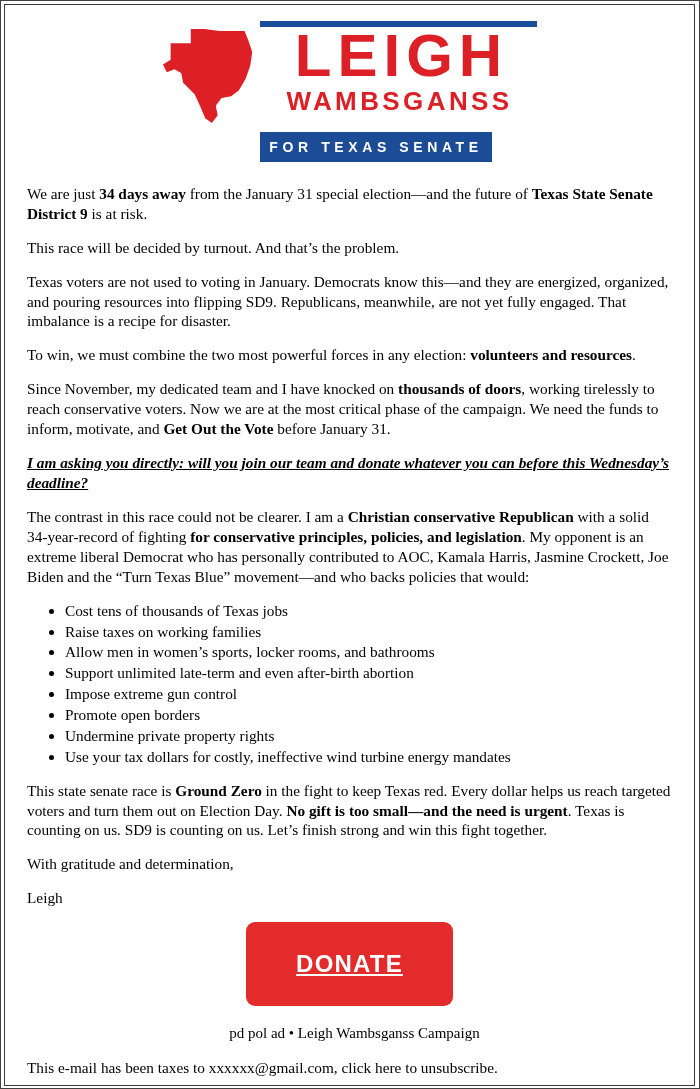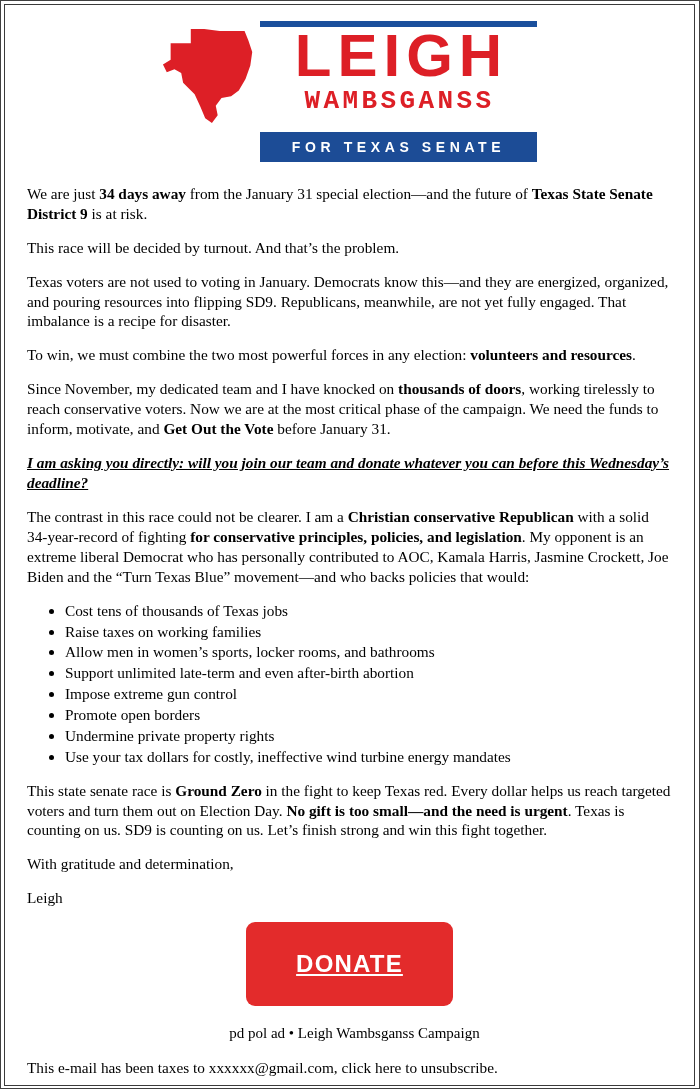--- a/index.html
+++ b/index.html
@@ -69,41 +69,41 @@
     font-family: "Liberation Sans", "DejaVu Sans", sans-serif;
     font-weight: 700;
     font-size: 60px;
     line-height: 0.98;
     letter-spacing: 6px;
     color: #dd1f26;
     text-align: center;
     margin-left: 4px;
   }
   .wordmark-last {
-    font-family: Liberation Mono, monospace;
+    font-family: Liberation Sans, sans-serif;
     font-weight: 700;
     font-size: 26px;
     line-height: 1.05;
     letter-spacing: 3.4px;
     color: #dd1f26;
     text-align: center;
     margin-top: 2px;
     white-space: nowrap;
   }
   .logo-banner {
     background: #1c4c96;
     color: #ffffff;
     font-family: "Liberation Sans", "DejaVu Sans", sans-serif;
     font-weight: 700;
     font-size: 14px;
     letter-spacing: 4.6px;
     text-align: center;
     padding: 7px 0 7px 0;
     margin: 7px 0 0 98px;
-    width: 277px;
+    width: 232px;
     box-sizing: border-box;
   }
 
   
   .content {
     margin-top: 22px;
     font-size: 15.3px;
     line-height: 1.30;
     text-align: left;
   }

